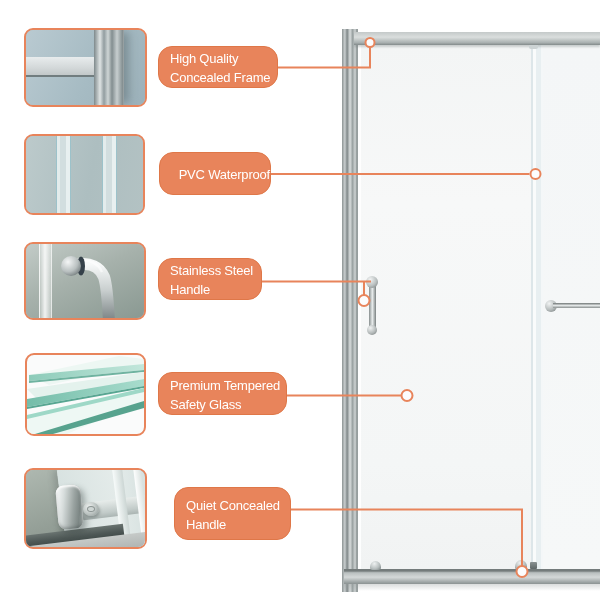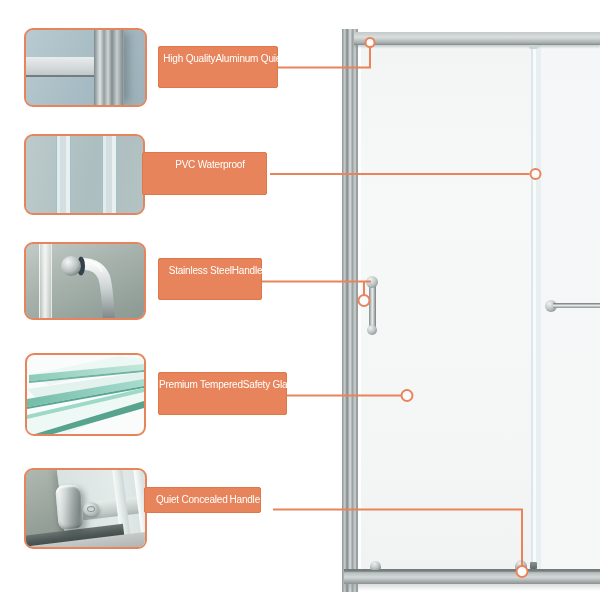--- a/index.html
+++ b/index.html
@@ -4,29 +4,29 @@
 <style>
   :root { --accent:#E8845B; --accent-dark:#df7748; }
   * { box-sizing:border-box; margin:0; padding:0; }
   html,body { background:#fff; }
   body { font-family:"Liberation Sans", sans-serif; }
   .stage { position:relative; width:600px; height:600px; background:#fff; overflow:hidden; }
 
   
   .callout {
     position:absolute; background:var(--accent); border:1px solid var(--accent-dark);
-    border-radius:2px; color:#fff; font-size:10px; letter-spacing:-0.2px;
-    line-height:19px; padding:2px 0 0 11px; display:flex; 
+    border-radius:14px; color:#fff; font-size:13px; letter-spacing:-0.2px;
+    line-height:19px; padding:2px 0 0 11px; display:flex; flex-direction:column;
     justify-content:center; white-space:nowrap; z-index:7;
   }
   .c1 { left:158px; top:46px;  width:120px; height:42px; }
-  .c2 { left:142px; top:152px; width:125px; height:43px; }
+  .c2 { left:159px; top:152px; width:112px; height:43px;align-items:flex-end; }
   .c3 { left:158px; top:258px; width:104px; height:42px; }
   .c4 { left:158px; top:372px; width:129px; height:43px; }
-  .c5 { left:144px; top:487px; width:117px; height:26px;justify-content:space-between; }
+  .c5 { left:174px; top:487px; width:117px; height:53px; }
 
   
   .thumb {
     position:absolute; border:2px solid var(--accent); border-radius:9px;
     overflow:hidden; z-index:7; background:#b3c3c8;
   }
   .t1 { left:24px; top:28px;  width:123px; height:79px; }
   .t2 { left:24px; top:134px; width:121px; height:81px; }
   .t3 { left:24px; top:242px; width:122px; height:78px; }
   .t4 { left:25px; top:353px; width:121px; height:83px; background:#fafbfb; }
@@ -219,21 +219,21 @@
     <div class="t5-rail"></div>
     <div class="t5-floor"></div>
     <div class="t5-bracket"></div>
     <div class="t5-bolt">
       <div class="t5-bolt-core"></div>
     </div>
   </div>
 
   <div class="callout c1">
     <div>High Quality</div>
-    <div>Aluminum Quiet</div>
+    <div>Concealed Frame</div>
   </div>
   <div class="callout c2">
     <div>PVC Waterproof</div>
   </div>
   <div class="callout c3">
     <div>Stainless Steel</div>
     <div>Handle</div>
   </div>
   <div class="callout c4">
     <div>Premium Tempered</div>

